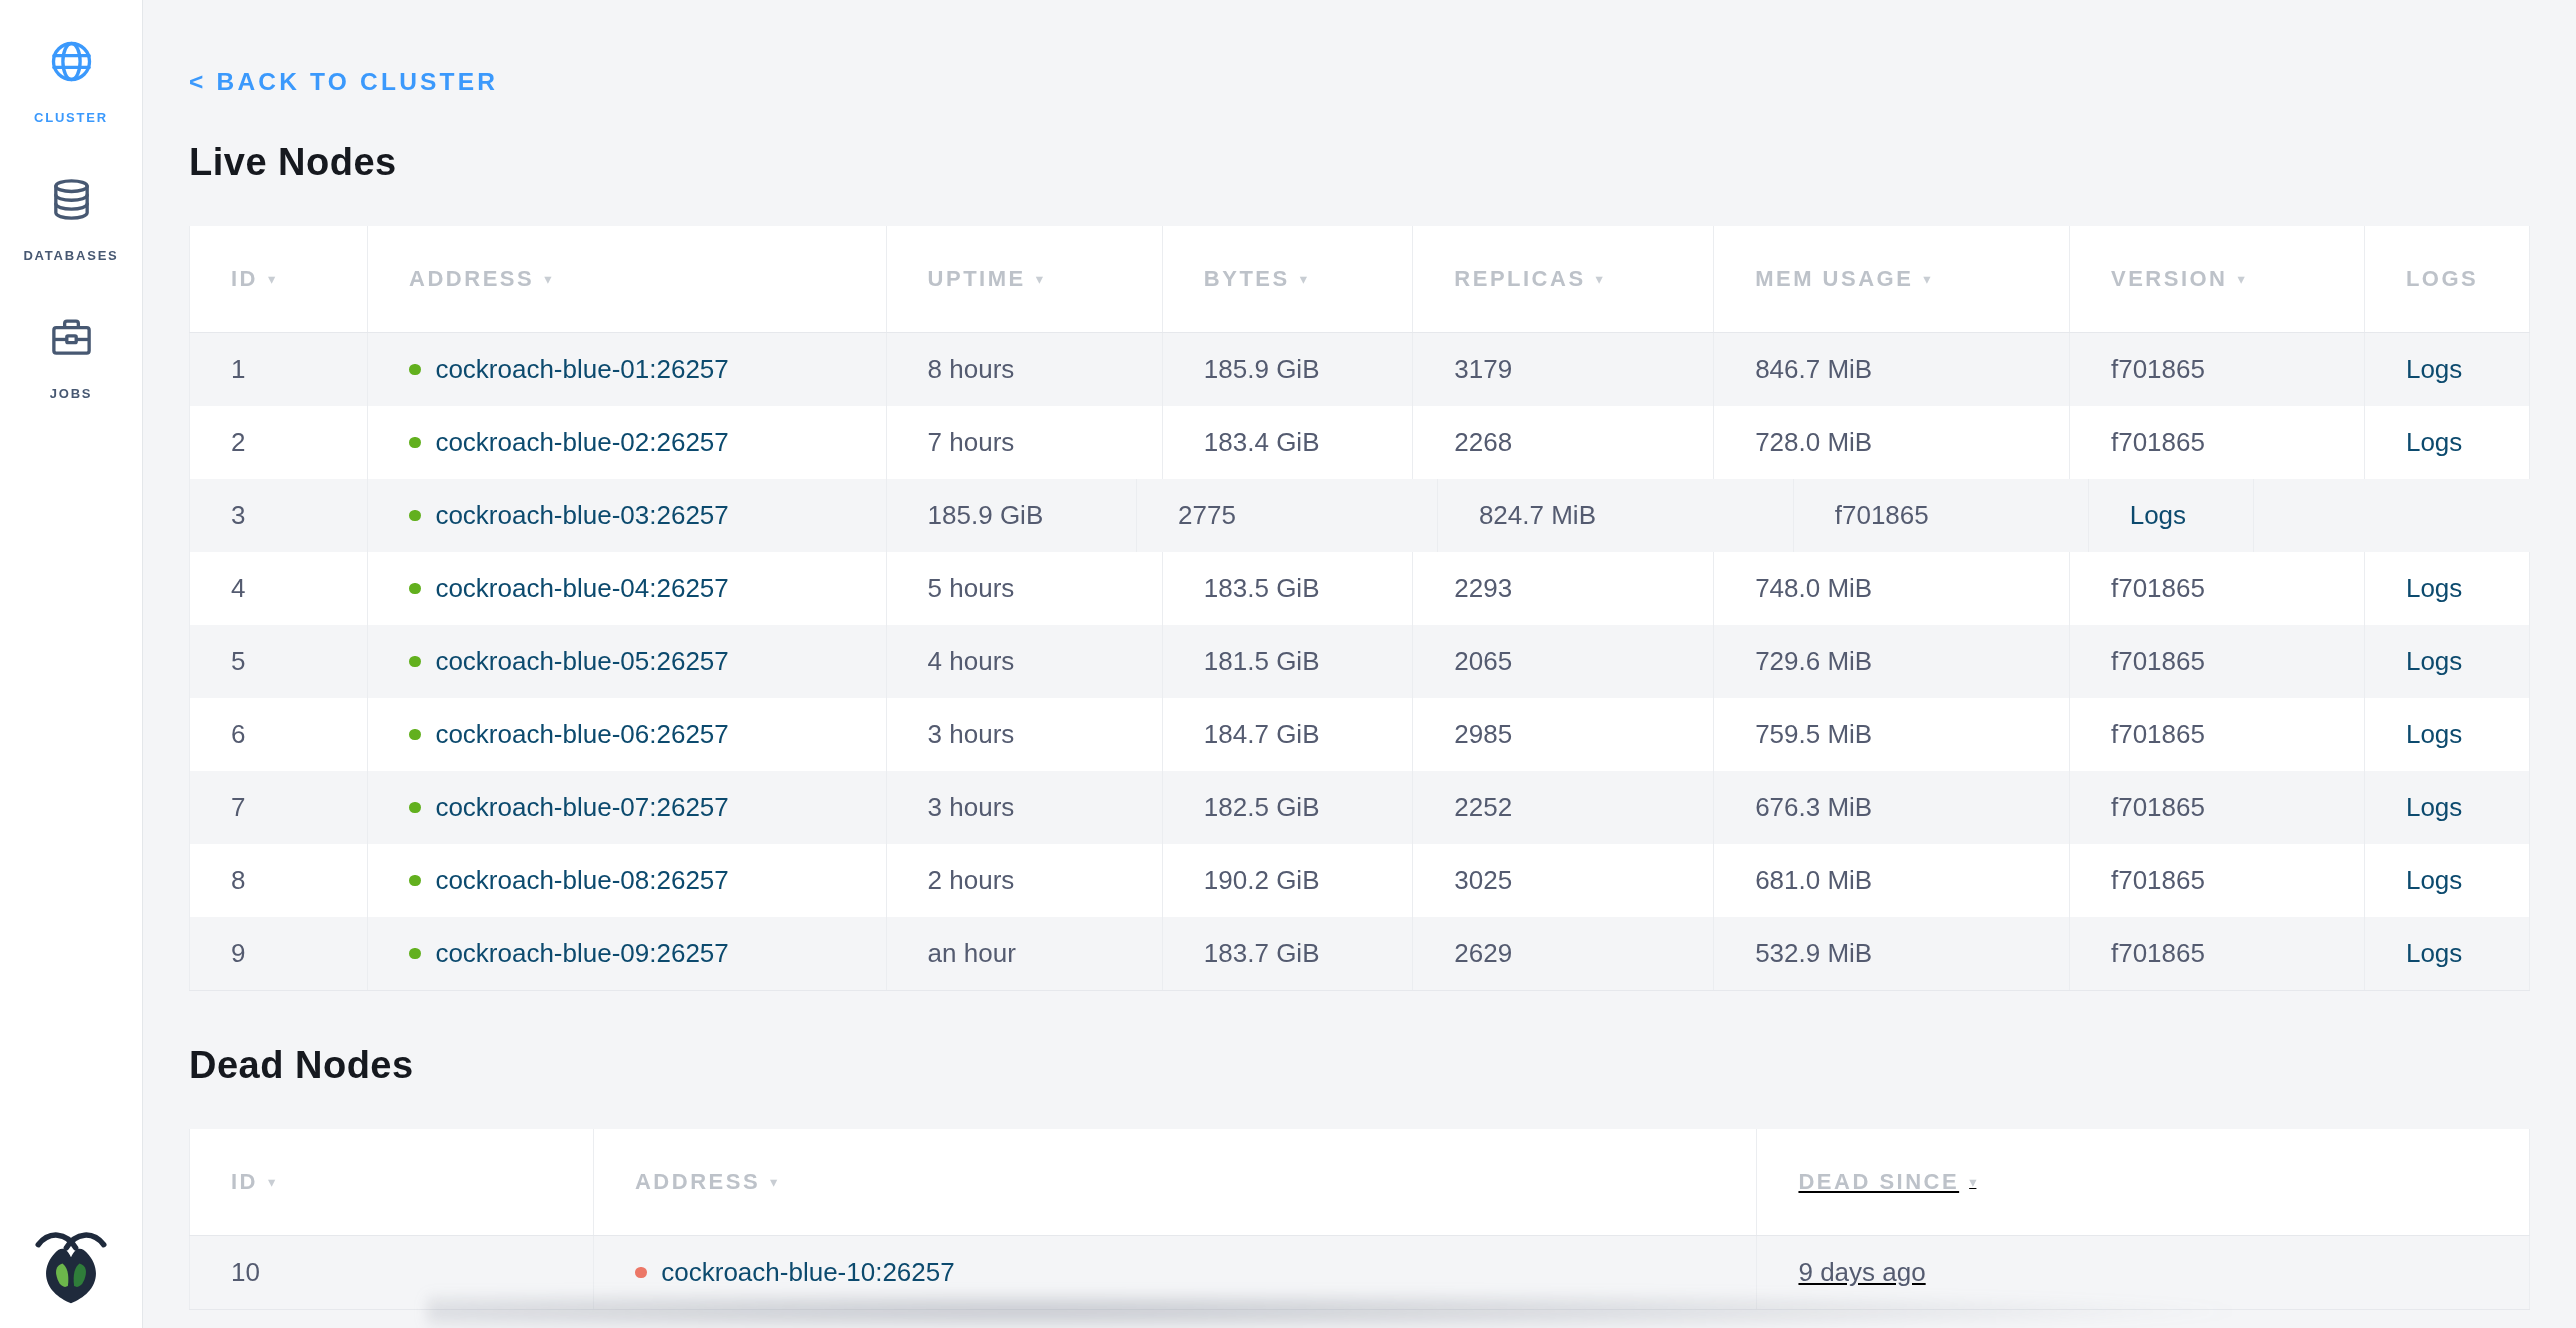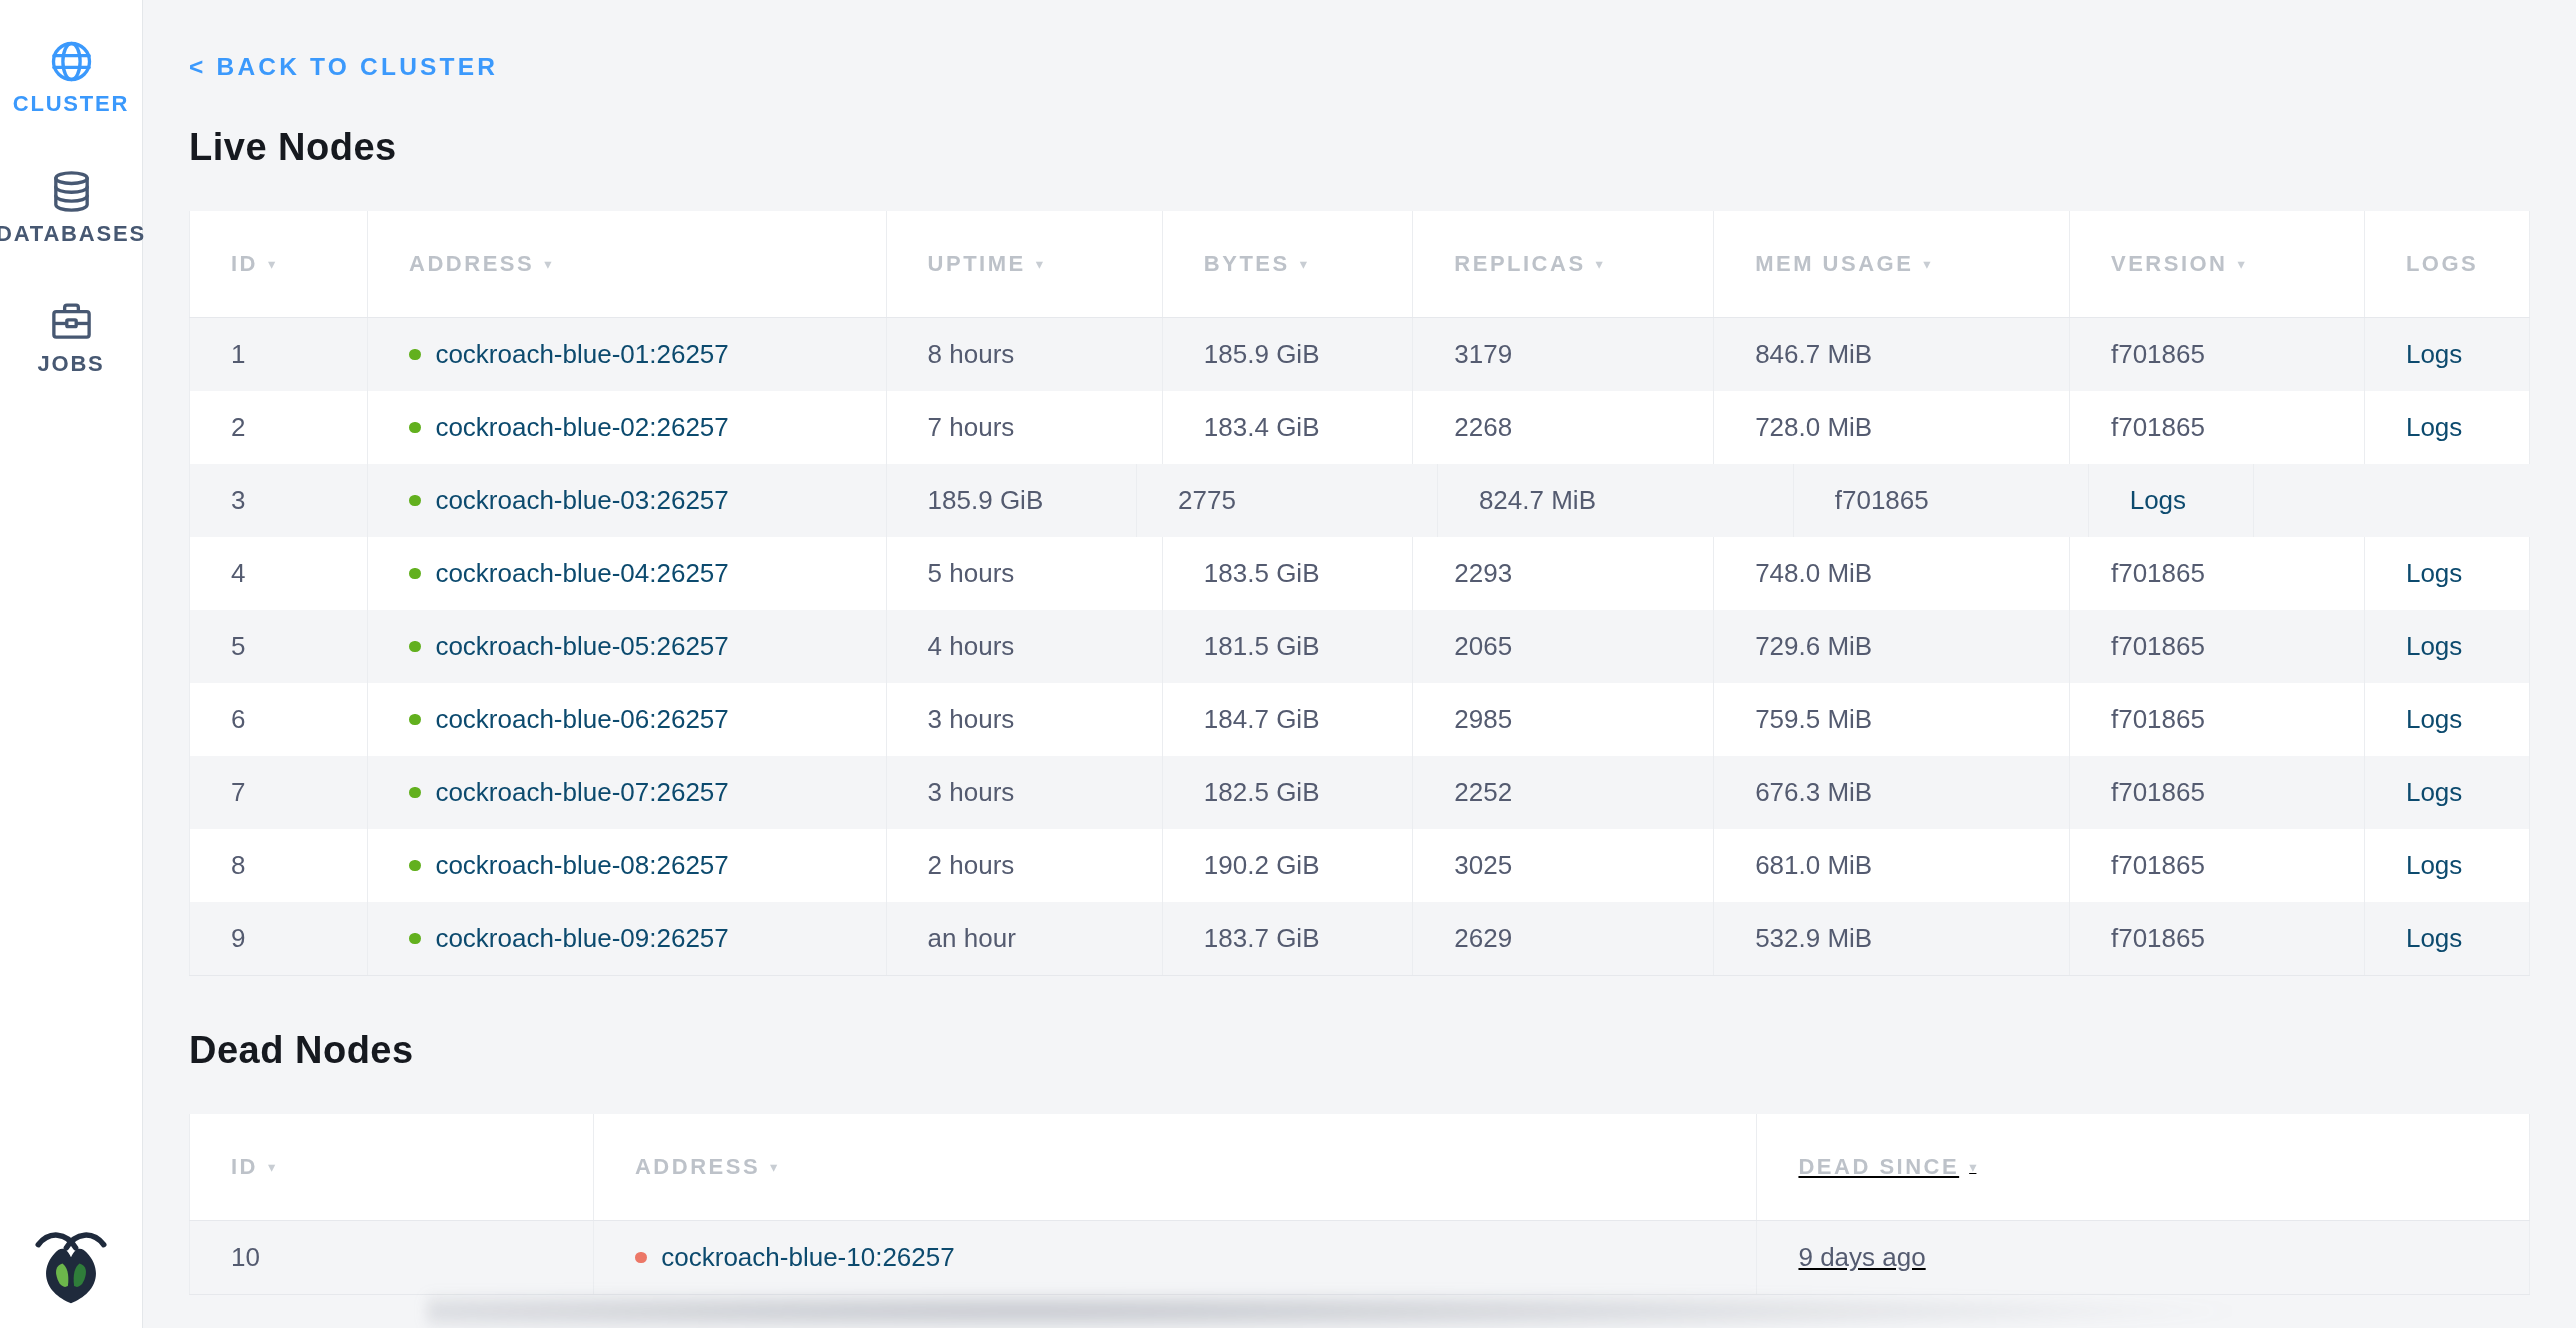--- a/index.html
+++ b/index.html
@@ -13,30 +13,30 @@
     position:fixed; left:0; top:0; bottom:0; width:143px;
     background:#ffffff; border-right:0.9px solid #e4e7ea; z-index:5;
   }
   .nav { padding-top:36px; display:flex; flex-direction:column; align-items:center; }
   .nav-item {
     display:flex; flex-direction:column; align-items:center;
     margin-bottom:49px; cursor:pointer; width:100%;
   }
   .nav-item .icn { width:51px; height:51px; display:flex; align-items:center; justify-content:center; }
   .nav-label {
-    margin-top:4px; font-size:22px; font-weight:700; letter-spacing:1.8px;
+    margin-top:23px; font-size:13px; font-weight:700; letter-spacing:1.8px;
     color:#475872;
   }
   .nav-item.active .nav-label { color:#3b99fc; }
   .logo {
     position:absolute; bottom:23.6px; left:50%; transform:translateX(-50%);
     width:80px; height:78px; cursor:pointer;
   }
   
-  .main { margin-left:143px; padding:53px 45px 0 46px; position:relative; }
+  .main { margin-left:143px; padding:68px 45px 0 46px; position:relative; }
   .back-link {
     display:inline-block; font-size:24.5px; font-weight:700; letter-spacing:3.2px;
     color:#3b99fc; text-decoration:none; cursor:pointer;
   }
   .section-title {
     font-size:38px; font-weight:700; color:#16191f; letter-spacing:0.5px;
   }
   .title-live { margin-top:45px; }
   .title-dead { margin-top:53px; }
   

